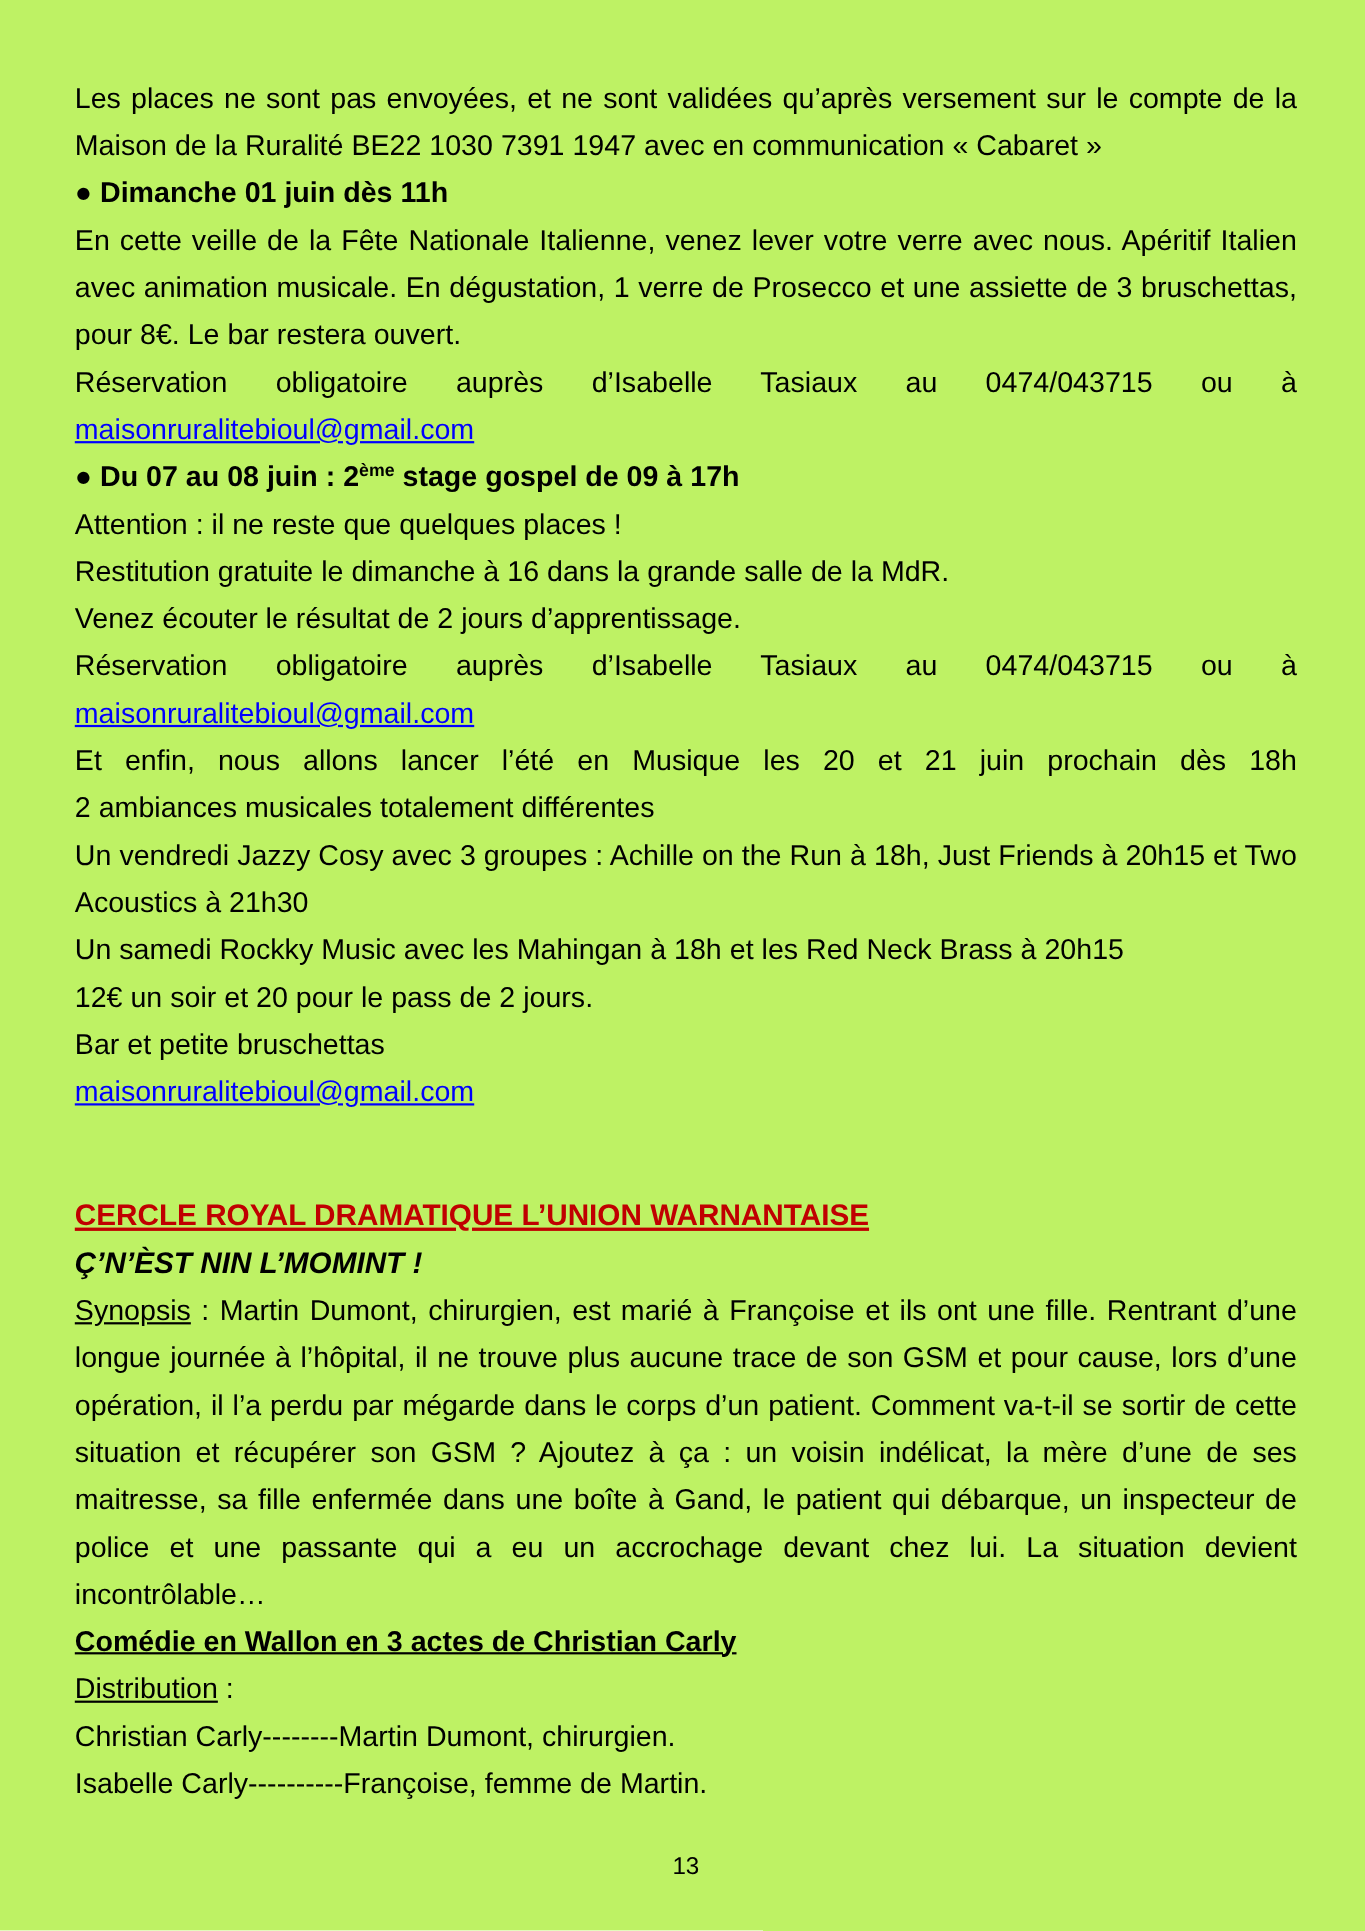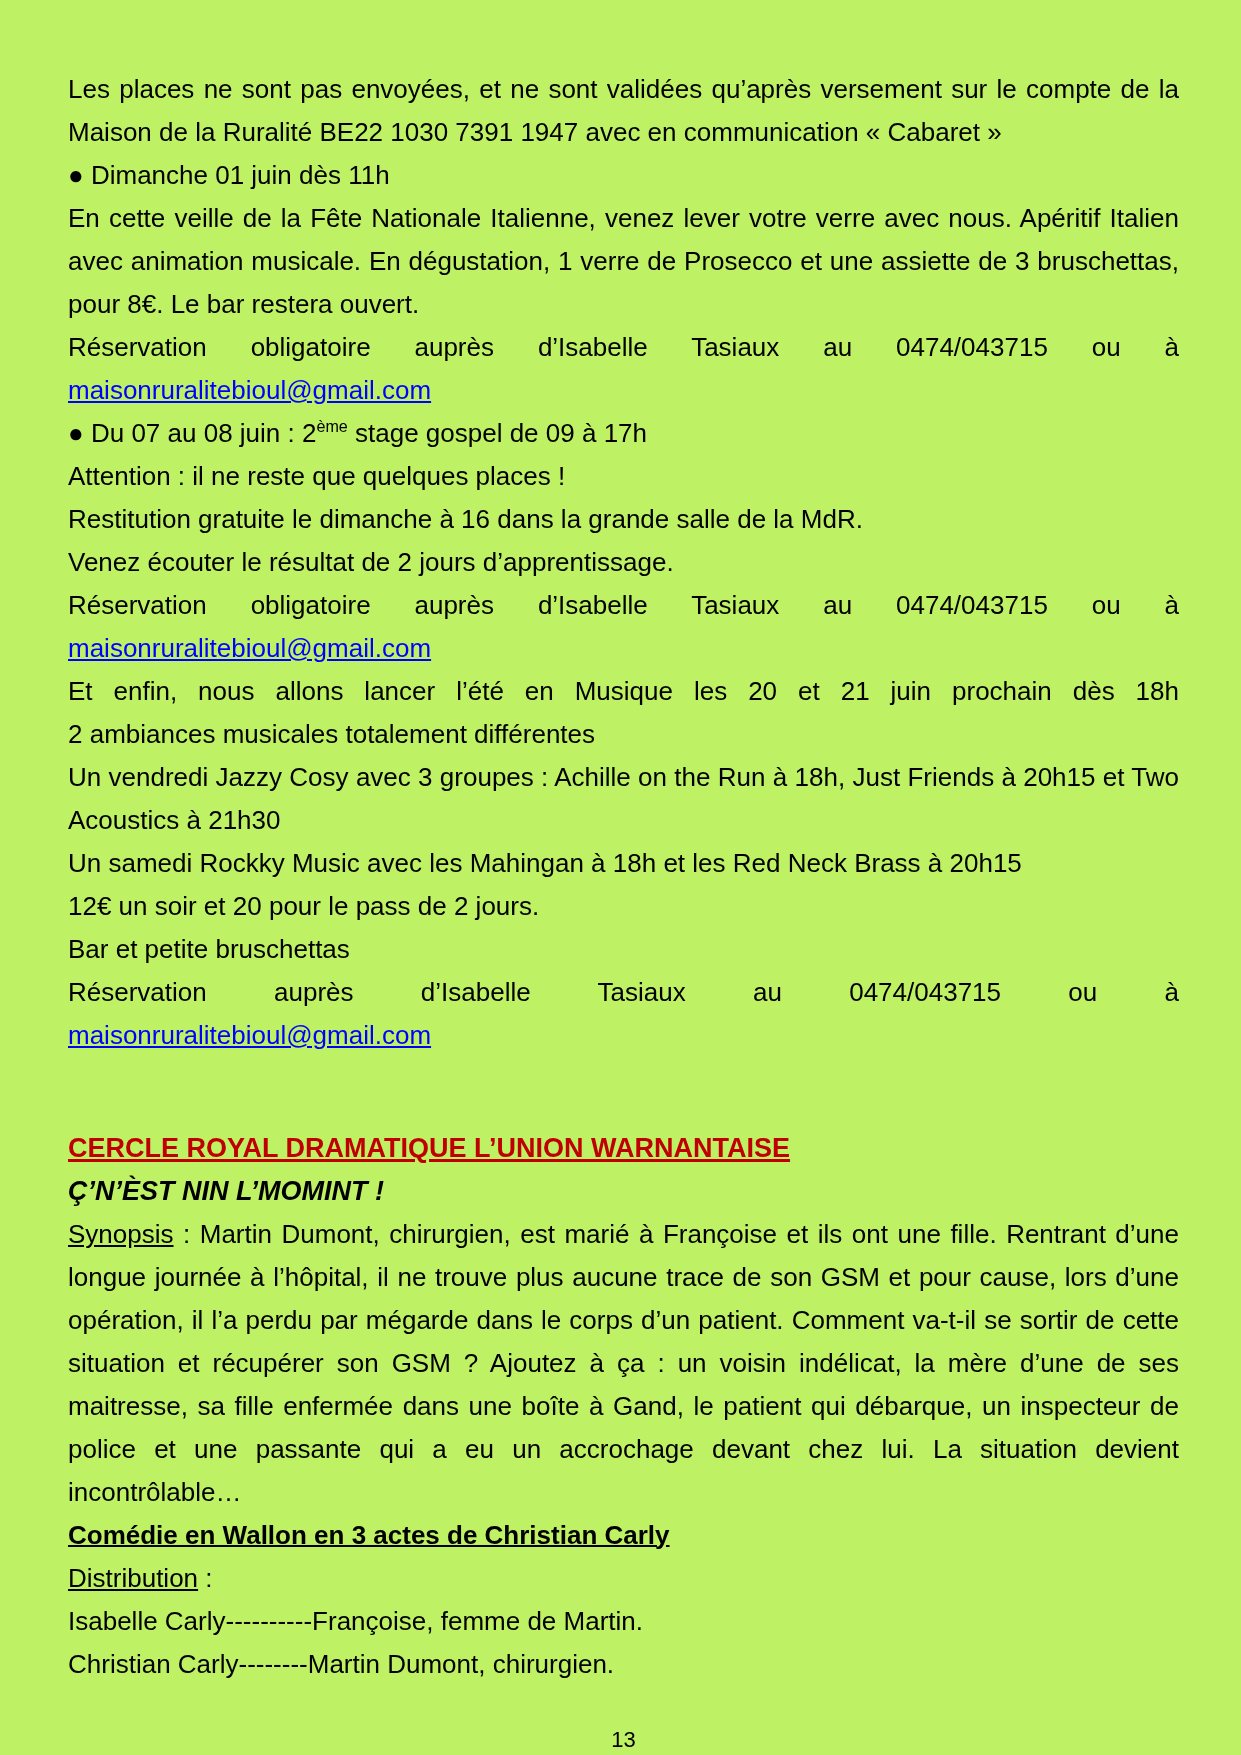--- a/index.html
+++ b/index.html
@@ -19,21 +19,21 @@
     line-height: 43px;
     color: #000000;
     overflow: hidden;
   }
   p { margin: 0; }
   .justify { text-align: justify; }
   .jlast {
     text-align: justify;
     text-align-last: justify;
   }
-  .bold { font-weight: normal; }
+  .bold { font-weight: bold; }
   a.email-link {
     color: #0000FF;
     cursor: pointer;
     text-align: center;
   }
   .section-title {
     color: #C00000;
     font-weight: bold;
     font-size: 27px;
     text-decoration: underline;
@@ -88,32 +88,31 @@
 
   <p class="jlast">Et enfin, nous allons lancer l’été en Musique les 20 et 21 juin prochain dès 18h</p>
   <p>2 ambiances musicales totalement différentes</p>
 
   <p class="justify">Un vendredi Jazzy Cosy avec 3 groupes : Achille on the Run à 18h, Just Friends à 20h15 et Two Acoustics à 21h30</p>
   <p class="justify">Un samedi Rockky Music avec les Mahingan à 18h et les Red Neck Brass à 20h15</p>
 
   <p>12€ un soir et 20 pour le pass de 2 jours.</p>
   <p>Bar et petite bruschettas</p>
 
-  <p class="jlast">Réservation auprès d’Isabelle Tasiaux au 0474/043715 ou à</p>
   <p><a class="email-link" href="#">maisonruralitebioul@gmail.com</a></p>
 
   <div class="spacer-lg"></div>
 
   <p class="section-title">CERCLE ROYAL DRAMATIQUE L’UNION WARNANTAISE</p>
   <p class="play-title">Ç’N’ÈST NIN L’MOMINT !</p>
 
   <p class="justify"><span class="underline">Synopsis</span><span> : Martin Dumont, chirurgien, est marié à Françoise et ils ont une fille. Rentrant d’une longue journée à l’hôpital, il ne trouve plus aucune trace de son GSM et pour cause, lors d’une opération, il l’a perdu par mégarde dans le corps d’un patient.  Comment va-t-il se sortir de cette situation et récupérer son GSM ? Ajoutez à ça : un voisin indélicat, la mère d’une de ses maitresse, sa fille enfermée dans une boîte à Gand, le patient qui débarque, un inspecteur de police et une passante qui a eu un accrochage devant chez lui. La situation devient incontrôlable…</span></p>
 
   <p><span class="bold-underline">Comédie en Wallon en 3 actes de Christian Carly</span></p>
 
   <p><span class="underline">Distribution</span><span> :</span></p>
 
+  <p>Christian Carly--------Martin Dumont, chirurgien.</p>
   <p>Isabelle Carly----------Françoise, femme de Martin.</p>
-  <p>Christian Carly--------Martin Dumont, chirurgien.</p>
 
   <div class="page-number">13</div>
 
 </div>
 
 </body></html>

